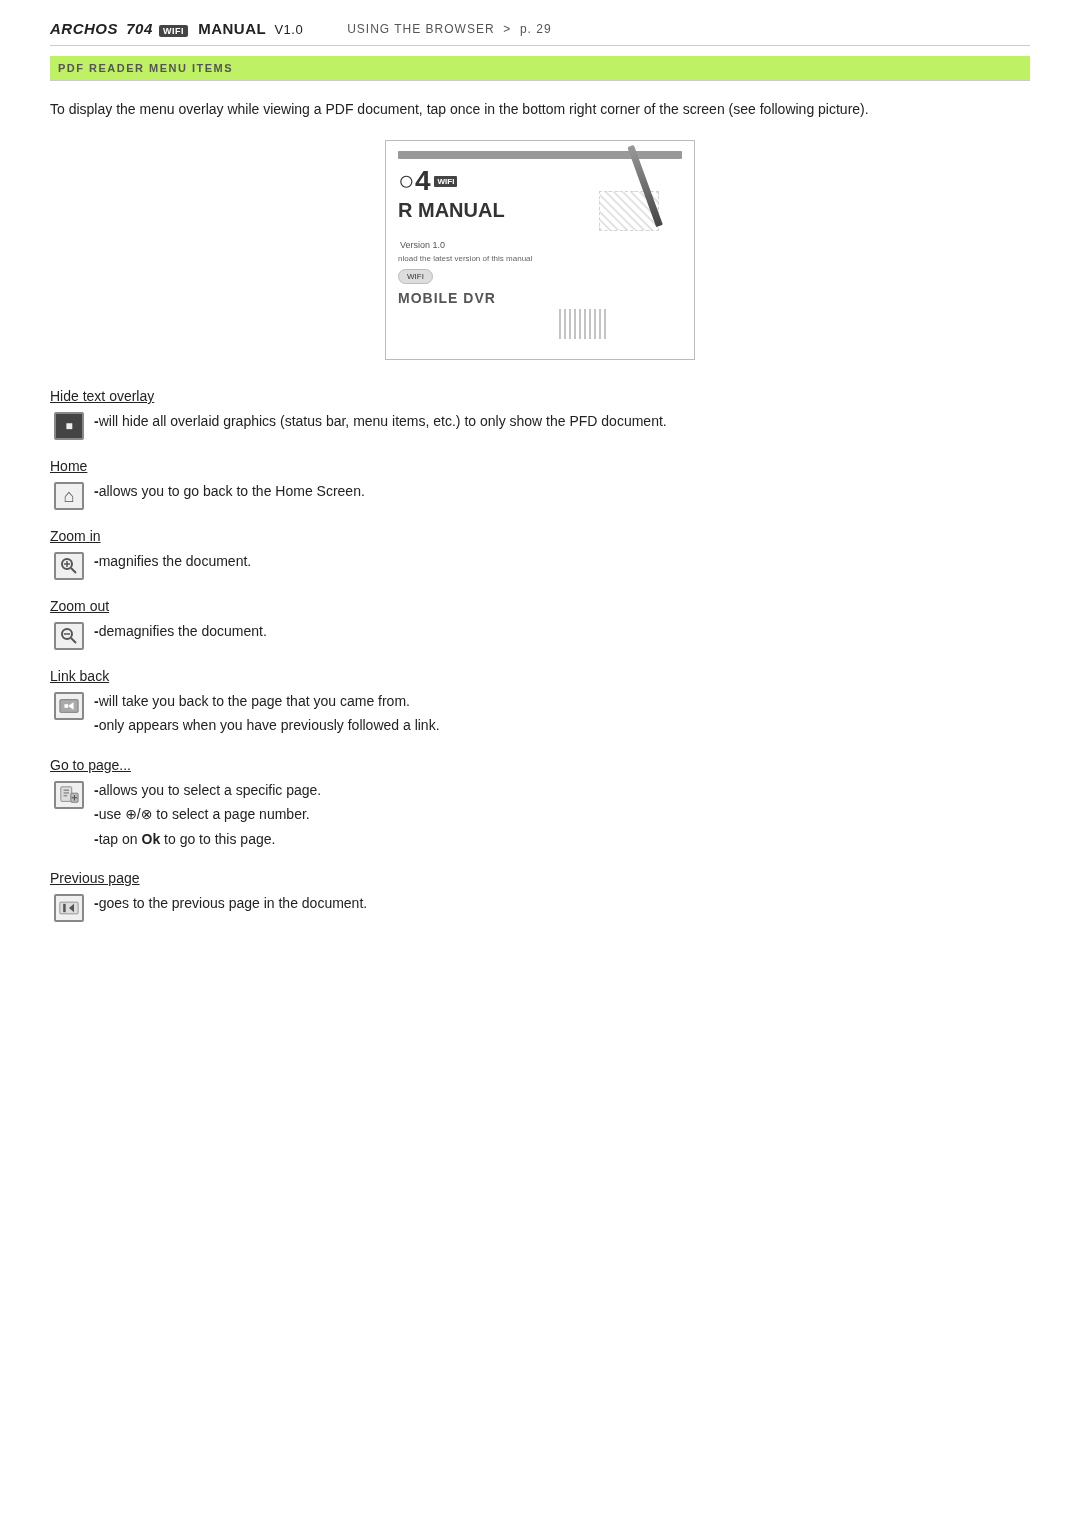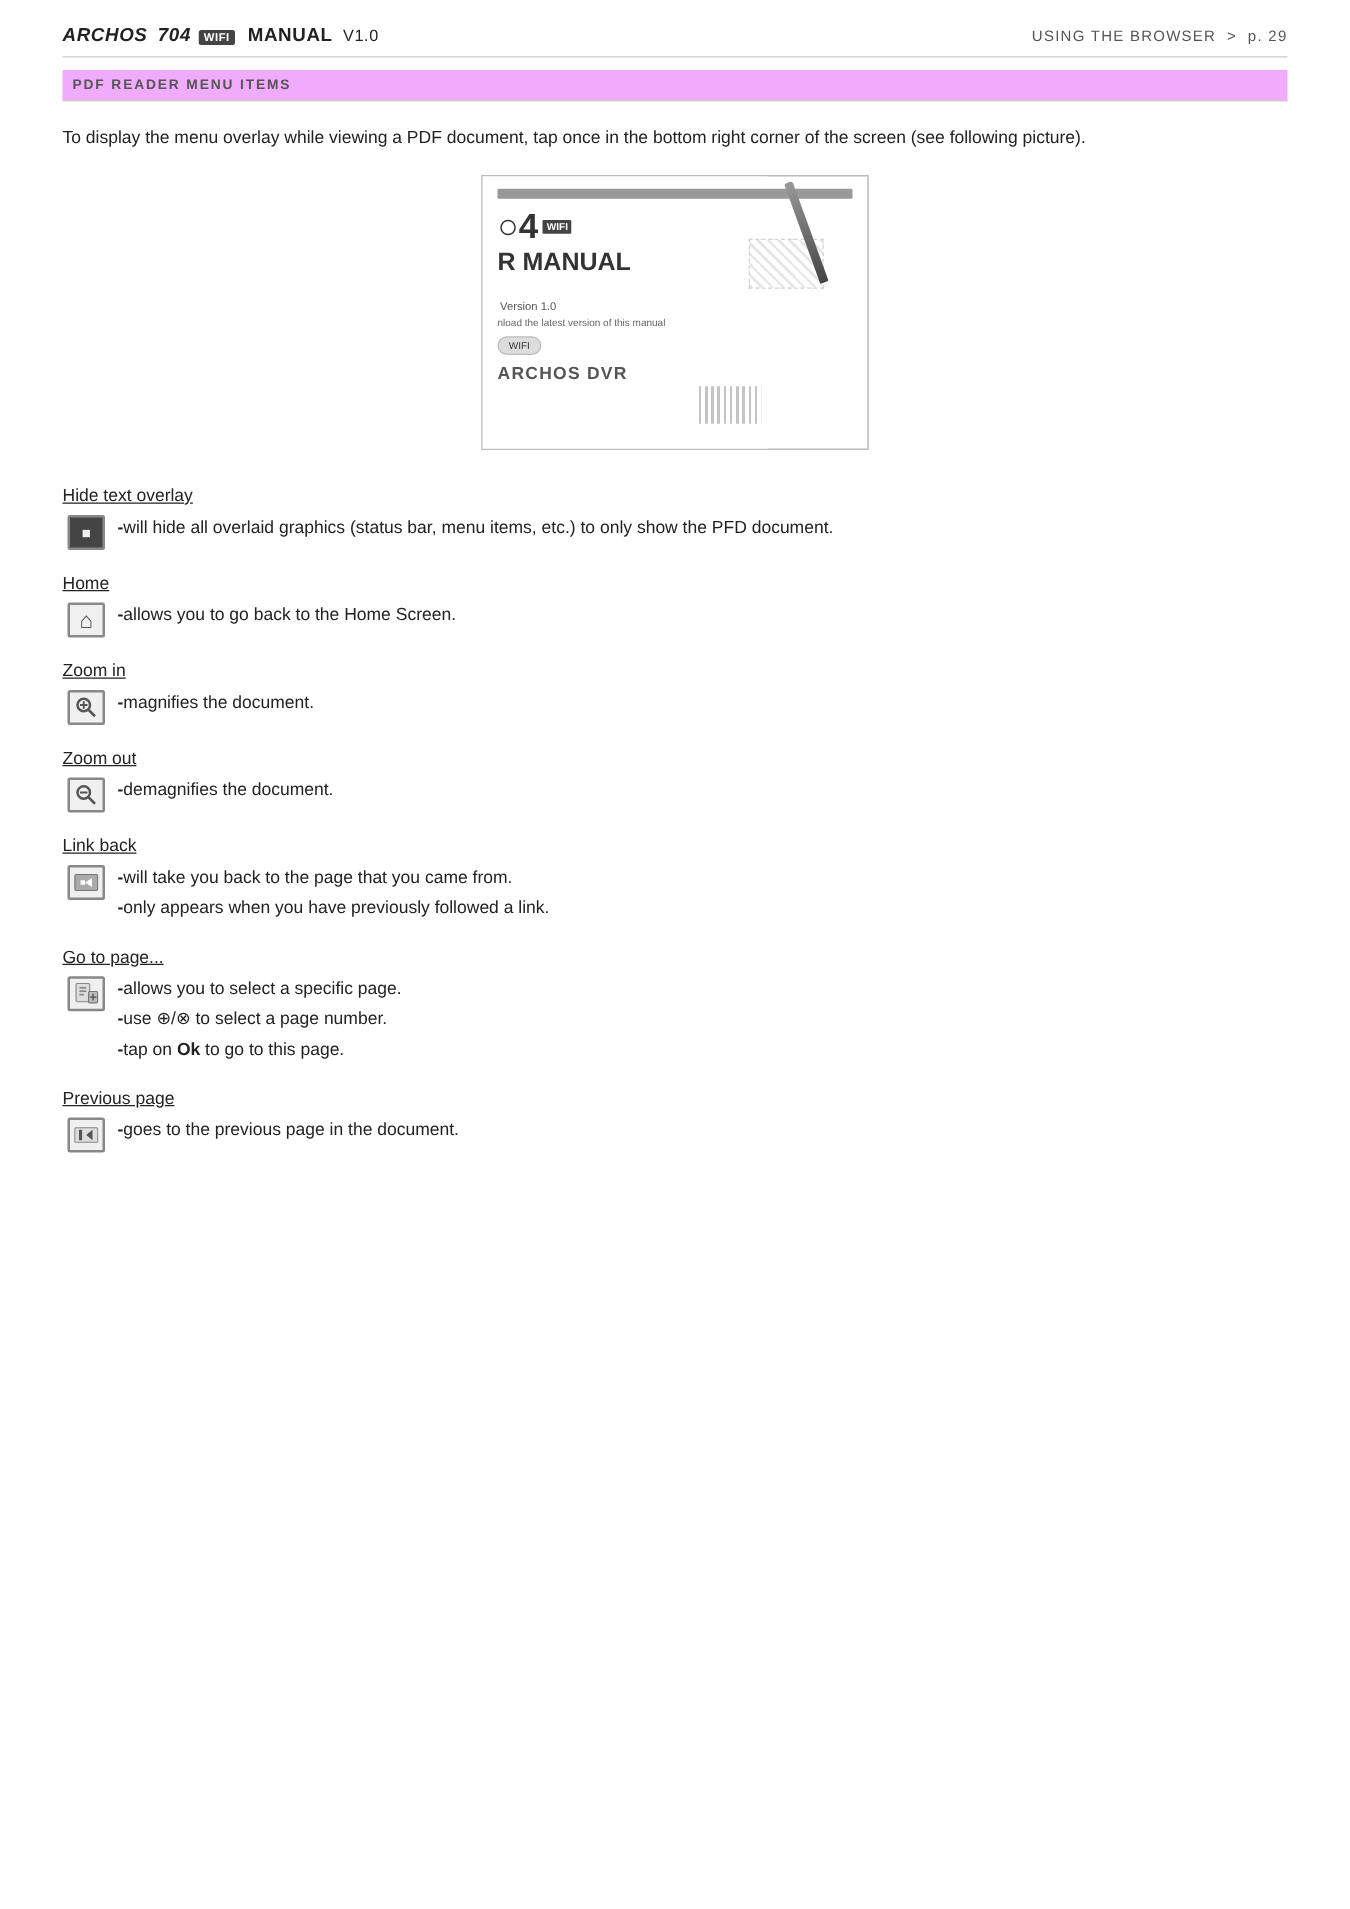--- a/index.html
+++ b/index.html
@@ -10,25 +10,25 @@
       color: #222;
       width: 1080px;
       min-height: 1527px;
     }
     .page {
       padding: 20px 50px 40px 50px;
     }
     
     .header {
       display: flex;
-      justify-content: space-between;
       align-items: center;
       padding-bottom: 8px;
       border-bottom: 1px solid #ccc;
       margin-bottom: 10px;
+      gap: 44px;
     }
     .header-left {
       font-size: 13px;
       font-weight: bold;
       letter-spacing: 0.5px;
       color: #222;
     }
     .header-left .archos {
       font-style: italic;
       font-size: 15px;
@@ -60,21 +60,21 @@
     }
     
     .section-title {
       font-size: 11px;
       font-weight: bold;
       letter-spacing: 1.5px;
       color: #555;
       border-bottom: 1px solid #ccc;
       padding: 6px 8px;
       margin-bottom: 18px;
-      background: #f0abfc;
+      background: #bef264;
     }
     
     .intro-text {
       font-size: 14px;
       line-height: 1.5;
       margin-bottom: 20px;
       max-width: 900px;
     }
     
     .screenshot-container {
@@ -276,21 +276,21 @@
       <div class="inner">
         <div class="screenshot-top-bar"></div>
         <div class="screenshot-title-row">
           <span class="screenshot-num">○4</span>
           <span class="screenshot-wifi">WIFI</span>
         </div>
         <div style="font-size:20px;font-weight:bold;color:#333;margin-bottom:18px;">R MANUAL</div>
         <div class="screenshot-version">Version 1.0</div>
         <div class="screenshot-subtext">nload the latest version of this manual</div>
         <div class="screenshot-wifi2">WIFI</div>
-        <div class="screenshot-bottom">ARCHOS DVR</div>
+        <div class="screenshot-bottom">MOBILE DVR</div>
       </div>
       <div class="screenshot-dots"></div>
       <div class="screenshot-dots2"></div>
 
       <div style="position:absolute;right:60px;top:5px;width:7px;height:85px;background:linear-gradient(to bottom,#999,#444);transform:rotate(-20deg);transform-origin:top center;border-radius:2px 2px 1px 1px;"></div>
     </div>
   </div>
 
   <div>
 

